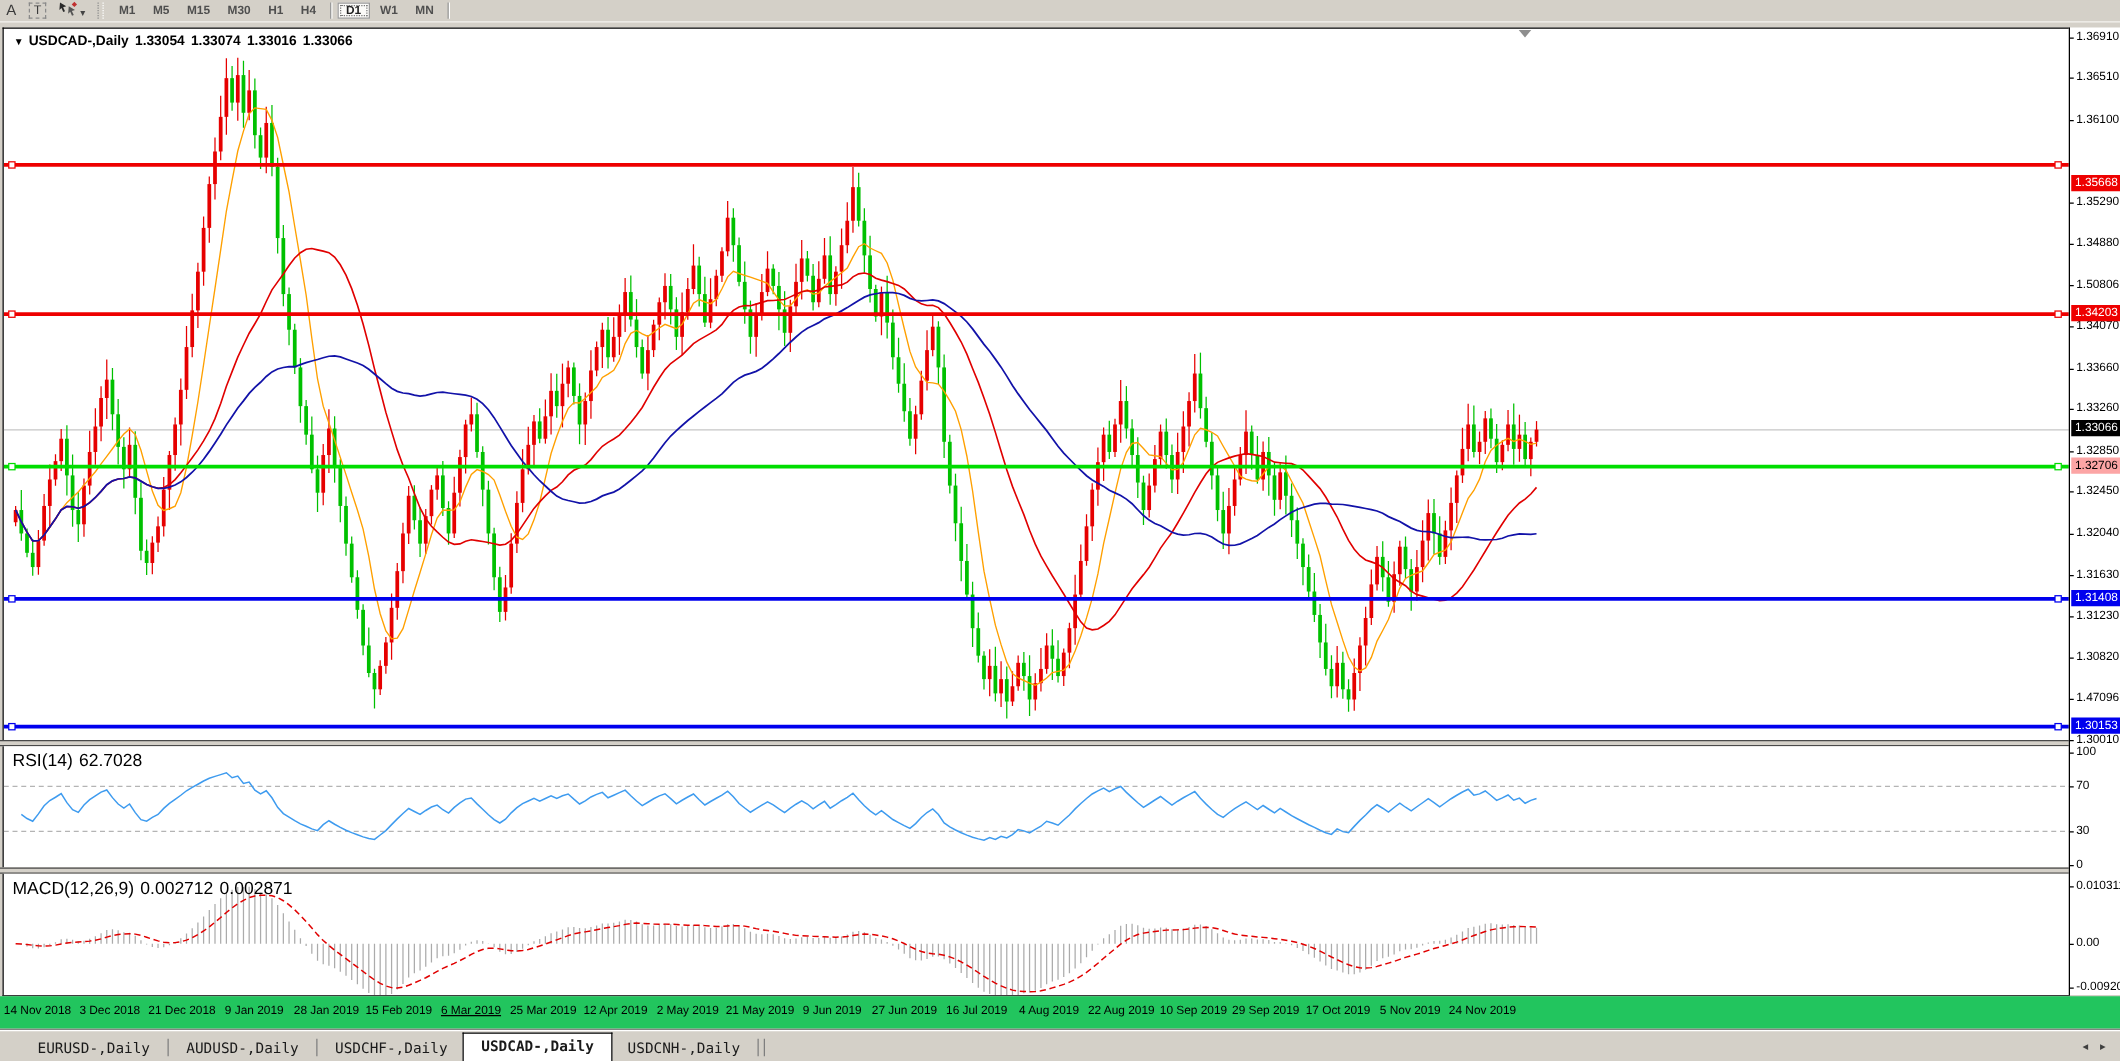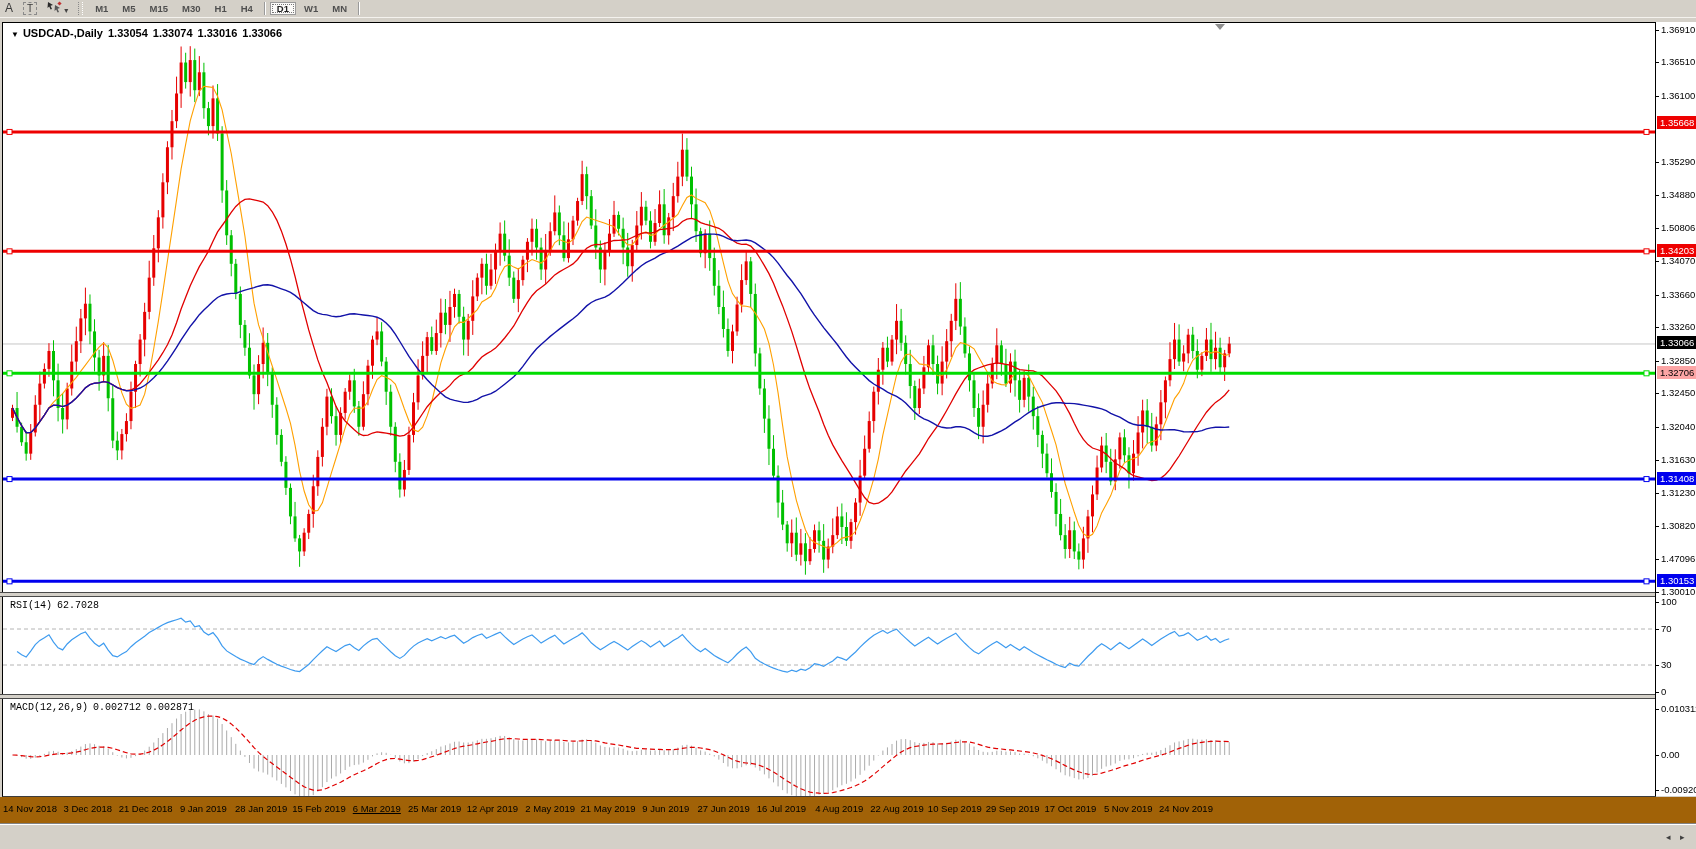--- a/index.html
+++ b/index.html
@@ -23,33 +23,33 @@
   #panel-main{top:22px;height:570px;border-top:1px solid #000;}
   #panel-rsi{top:597px;height:97px;}
   #panel-macd{top:699px;height:97px;border-bottom:1px solid #3c3c3c;}
   .divider{position:absolute;left:0;width:1696px;height:5px;background:#d4d0c8;
            border-top:1px solid #4a4a4a;border-bottom:1px solid #4a4a4a;box-sizing:border-box;}
   #divider1{top:592px;} #divider2{top:694px;}
   .panel svg{position:absolute;left:0;top:0;}
   .chart-title{position:absolute;left:8px;top:4px;font-size:11px;font-weight:bold;color:#000;z-index:5;text-align:right;}
   .chart-title span{margin-right:5px;}
   .chart-title .tri{font-size:8px;margin-right:4px;color:#000;}
-  .ind-label{position:absolute;left:7px;top:3px;font-size:10px;color:#000;z-index:5;font-family:Liberation Mono, monospace;}
+  .ind-label{position:absolute;left:7px;top:3px;font-size:14px;color:#000;z-index:5;}
   .ind-label span{margin-right:5px;}
   .shift-tri{position:absolute;left:1212px;top:1px;width:0;height:0;
              border-left:5px solid transparent;border-right:5px solid transparent;
              border-top:6px solid #8e8e8e;}
   
   #axis-col{position:absolute;left:1655px;top:22px;width:41px;height:774px;background:#fff;
             border-left:1px solid #000;font-size:9.5px;color:#000;}
   .axis-tick{position:absolute;left:0;height:12px;line-height:12px;padding-left:5px;white-space:nowrap;}
   .axis-tick::before{content:"";position:absolute;left:0;top:6px;width:3px;height:1px;background:#000;}
   .axis-box{position:absolute;left:1px;height:13px;line-height:13px;padding:0 3px;white-space:nowrap;z-index:6;}
   
-  #date-row{position:absolute;left:0;top:797px;width:1696px;height:26px;background:#a16207;}
+  #date-row{position:absolute;left:0;top:797px;width:1696px;height:26px;background:#22c55e;}
   .date-lbl{position:absolute;top:6px;font-size:9.5px;color:#000;white-space:nowrap;transform:translateX(-50%);}
   
   #tab-bar{position:absolute;left:0;top:823px;width:1696px;height:26px;background:#d4d0c8;
            border-top:1px solid #828282;box-shadow:inset 0 1px 0 #fff;}
   #tabs{position:absolute;left:18px;top:3px;display:flex;align-items:flex-end;height:22px;
         font-family:"DejaVu Sans Mono",monospace;font-size:11.5px;}
   .tab{padding:3px 12px 4px 12px;color:#1a1a1a;cursor:pointer;white-space:nowrap;}
   .tab.active{background:#fff;border:1px solid #000;border-bottom:none;font-weight:bold;padding:3px 14px 5px 14px;}
   .tab-sep{width:1px;height:14px;background:#7e7e7e;margin:0 2px 4px 2px;}
   .tab-scroll{position:absolute;top:8px;font-size:9px;color:#3f3f3f;cursor:pointer;line-height:10px;}
@@ -954,21 +954,21 @@
       <div class="axis-tick" style="top: 266.573px;">1.33660</div>
       <div class="axis-tick" style="top: 299.168px;">1.33260</div>
       <div class="axis-tick" style="top: 332.578px;">1.32850</div>
       <div class="axis-tick" style="top: 365.172px;">1.32450</div>
       <div class="axis-tick" style="top: 398.582px;">1.32040</div>
       <div class="axis-tick" style="top: 431.991px;">1.31630</div>
       <div class="axis-tick" style="top: 464.586px;">1.31230</div>
       <div class="axis-tick" style="top: 497.996px;">1.30820</div>
       <div class="axis-tick" style="top: 530.59px;">1.47096</div>
       <div class="axis-tick" style="top: 564px;">1.30010</div>
-      <div class="axis-box" style="top: 94px; background: rgb(238, 0, 0); color: rgb(255, 255, 255);">1.35668</div>
+      <div class="axis-box" style="top: 118px; background: rgb(238, 0, 0); color: rgb(255, 255, 255);">1.35668</div>
       <div class="axis-box" style="top: 221.826px; background: rgb(238, 0, 0); color: rgb(255, 255, 255);">1.34203</div>
       <div class="axis-box" style="top: 343.812px; background: #fca5a5; color: rgb(0, 0, 0);">1.32706</div>
       <div class="axis-box" style="top: 449.581px; background: rgb(0, 0, 238); color: rgb(255, 255, 255);">1.31408</div>
       <div class="axis-box" style="top: 551.847px; background: rgb(0, 0, 238); color: rgb(255, 255, 255);">1.30153</div>
       <div class="axis-box" style="top: 314.476px; background: rgb(0, 0, 0); color: rgb(255, 255, 255);">1.33066</div>
       <div class="axis-tick" style="top: 574px;">100</div>
       <div class="axis-tick" style="top: 601px;">70</div>
       <div class="axis-tick" style="top: 637px;">30</div>
       <div class="axis-tick" style="top: 664px;">0</div>
       <div class="axis-tick" style="top: 681px;">0.010311</div>
@@ -994,17 +994,28 @@
       <div class="date-lbl" style="left: 839.2px;">4 Aug 2019</div>
       <div class="date-lbl" style="left: 897px;">22 Aug 2019</div>
       <div class="date-lbl" style="left: 954.8px;">10 Sep 2019</div>
       <div class="date-lbl" style="left: 1012.6px;">29 Sep 2019</div>
       <div class="date-lbl" style="left: 1070.4px;">17 Oct 2019</div>
       <div class="date-lbl" style="left: 1128.2px;">5 Nov 2019</div>
       <div class="date-lbl" style="left: 1186px;">24 Nov 2019</div>
     </div>
 
   <div id="tab-bar">
+    <div id="tabs">
+        <div class="tab">EURUSD-,Daily</div>
+        <div class="tab-sep"></div>
+        <div class="tab">AUDUSD-,Daily</div>
+        <div class="tab-sep"></div>
+        <div class="tab">USDCHF-,Daily</div>
+        <div class="tab active">USDCAD-,Daily</div>
+        <div class="tab">USDCNH-,Daily</div>
+        <div class="tab-sep"></div>
+        <div class="tab-sep"></div>
+      </div>
     <div class="tab-scroll" style="left:1666px;">◂</div>
     <div class="tab-scroll" style="left:1680px;">▸</div>
   </div>
 
 </div>
 
 </body></html>

